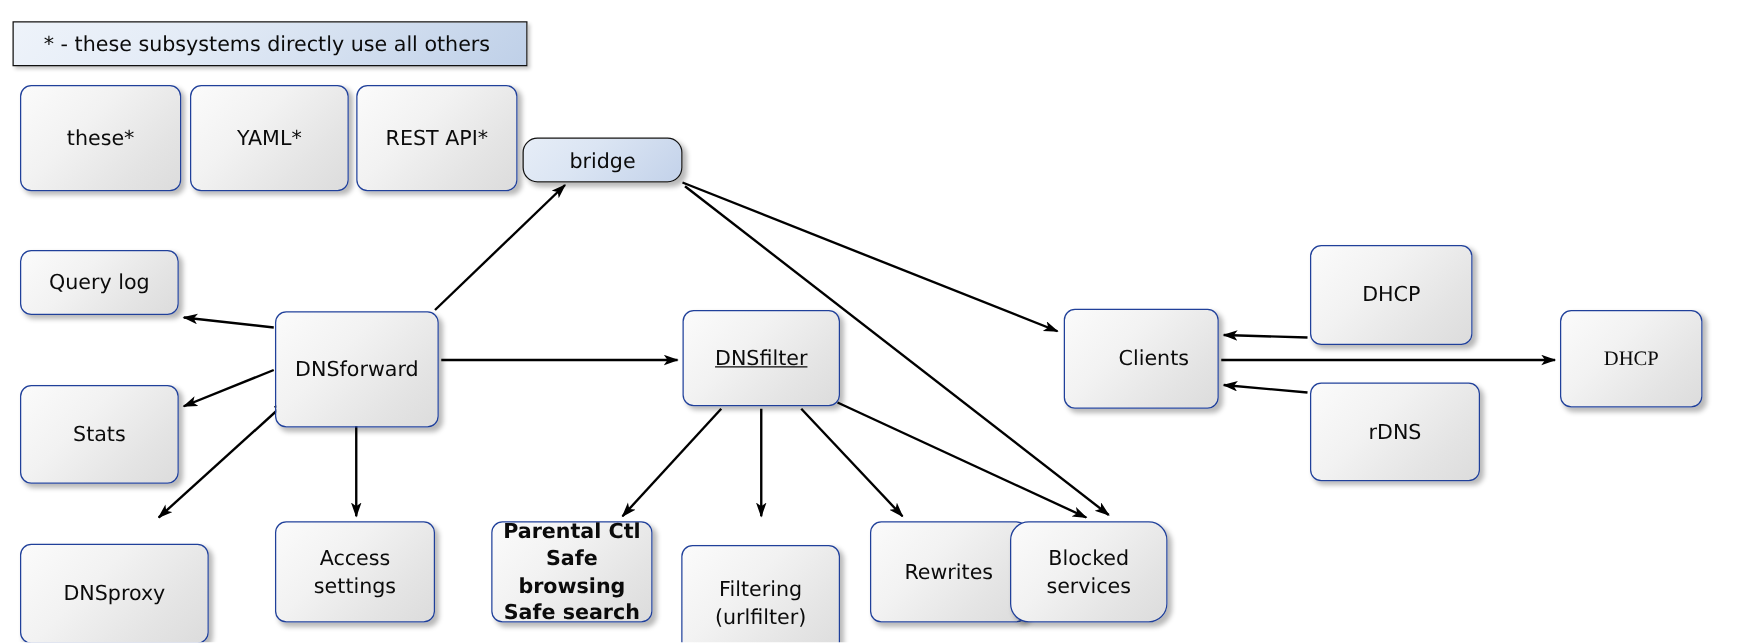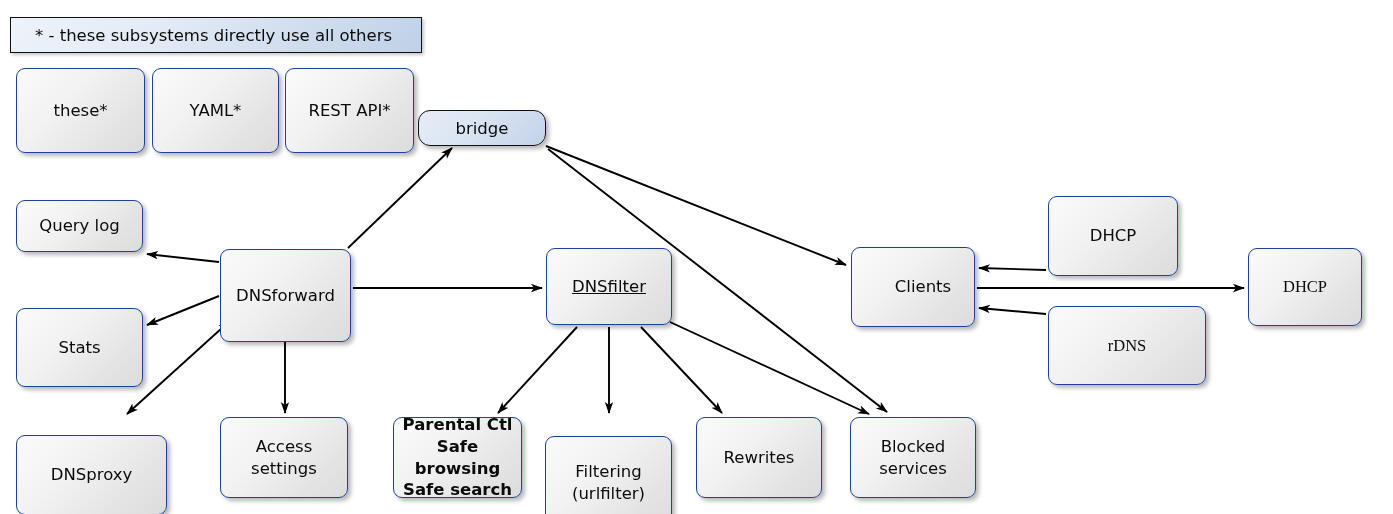--- a/index.html
+++ b/index.html
@@ -117,25 +117,25 @@
       <div class="node" style="left: 220px; top: 249px; width: 131px; height: 93px;"><span>DNSforward</span></div>
       <div class="node" style="left: 220px; top: 417px; width: 128px; height: 81px;"><span>Access
 settings</span></div>
       <div class="node" style="left: 546px; top: 248px; width: 126px; height: 77px; text-decoration: underline;"><span>DNSfilter</span></div>
       <div class="node" style="left: 393px; top: 417px; width: 129px; height: 81px; font-weight: bold;"><span>Parental Ctl
 Safe browsing
 Safe search</span></div>
       <div class="node" style="left: 545px; top: 436px; width: 127px; height: 94px;"><span>Filtering
 (urlfilter)</span></div>
       <div class="node" style="left: 696px; top: 417px; width: 126px; height: 81px;"><span>Rewrites</span></div>
-      <div class="node" style="left: 850px; top: 417px; width: 126px; height: 81px;"><span>Blocked
+      <div class="node" style="left: 808px; top: 417px; width: 126px; height: 81px; border-radius: 15px;"><span>Blocked
 services</span></div>
       <div class="node" style="left: 851px; top: 247px; width: 124px; height: 80px; padding-left: 20px;"><span>Clients</span></div>
       <div class="node" style="left: 1048px; top: 196px; width: 130px; height: 80px;"><span>DHCP</span></div>
-      <div class="node" style="left: 1048px; top: 306px; width: 158px; height: 79px; font-family: Liberation Serif, serif;"><span>rDNS</span></div>
+      <div class="node" style="left: 1048px; top: 306px; width: 136px; height: 79px;"><span>rDNS</span></div>
       <div class="node" style="left: 1248px; top: 248px; width: 114px; height: 78px; font-family: Liberation Serif, serif;"><span>DHCP</span></div>
     </div>
 
   <div class="legend-note" style="left: 10px; top: 17px; width: 412px; height: 36px;">
     <span>* - these subsystems directly use all others</span>
   </div>
 
 </div>
 
 </body></html>

